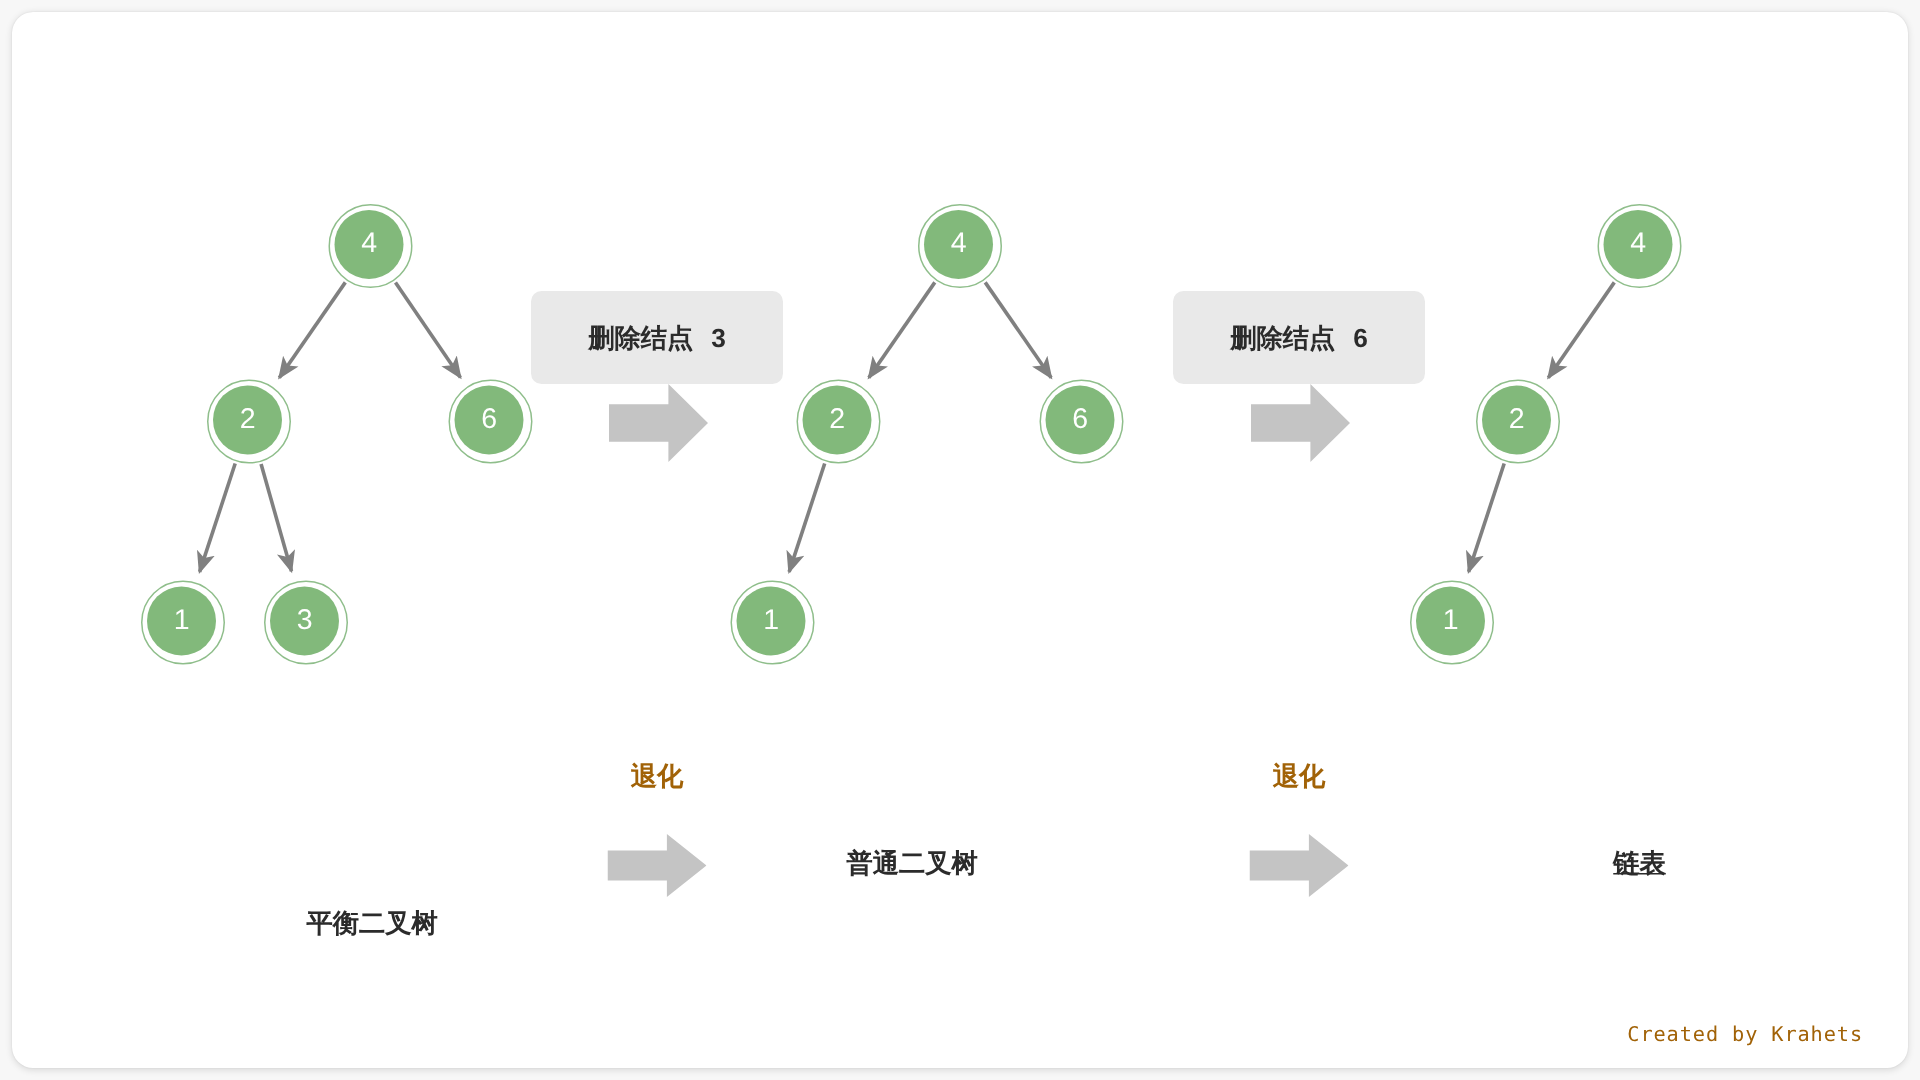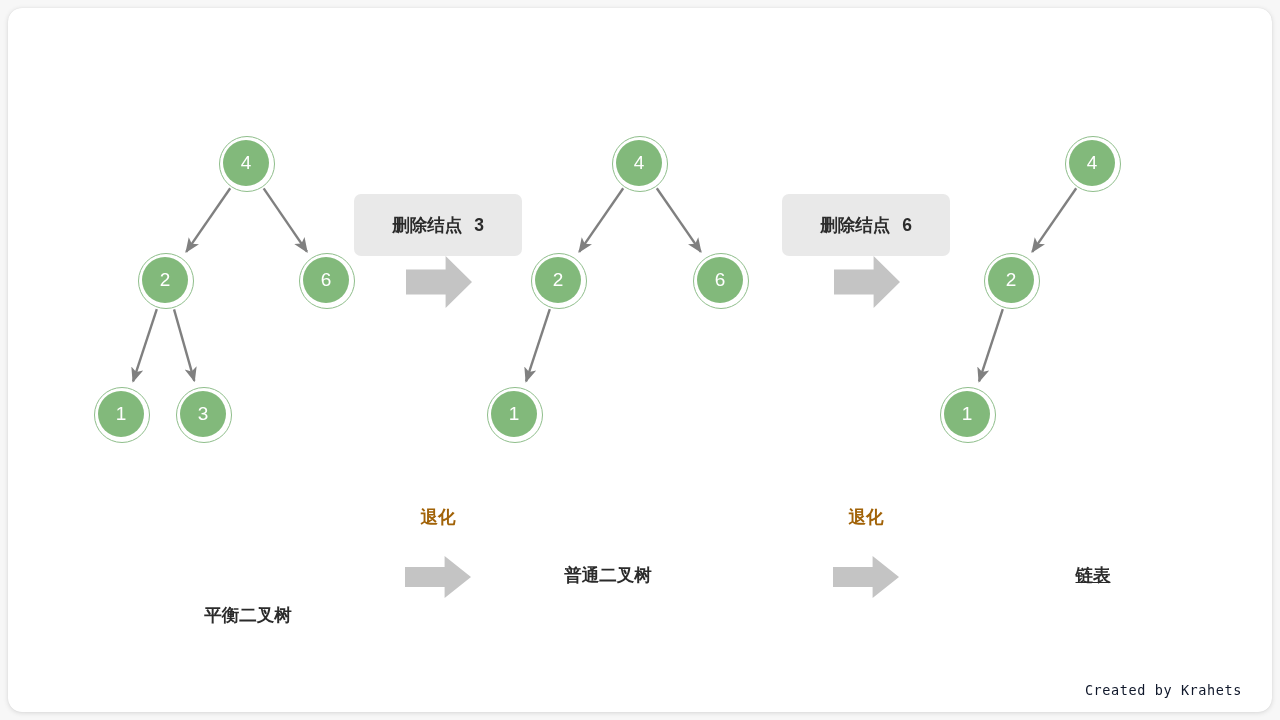--- a/index.html
+++ b/index.html
@@ -97,21 +97,21 @@
     color: #a16207;
     font-size: 17.5px;
     font-weight: bold;
     white-space: nowrap;
     transform: translateX(-50%);
   }
   .watermark {
     position: absolute;
     right: 38px;
     bottom: 22px;
-    color: #0f172a;
+    color: #a16207;
     font-family: "DejaVu Sans Mono", "Liberation Mono", monospace;
     font-size: 13.5px;
     letter-spacing: 0.6px;
     white-space: nowrap;
   }
 </style>
 </head>
 <body>
 
 <div id="stage">

